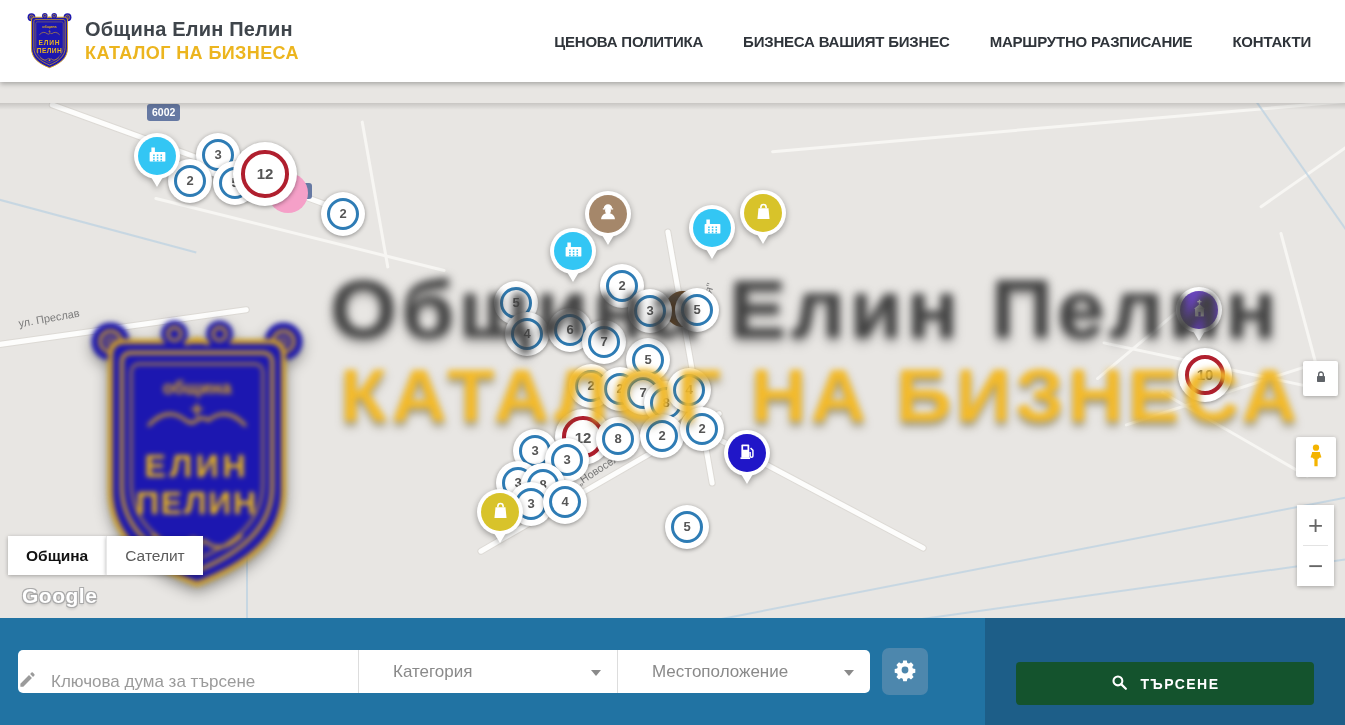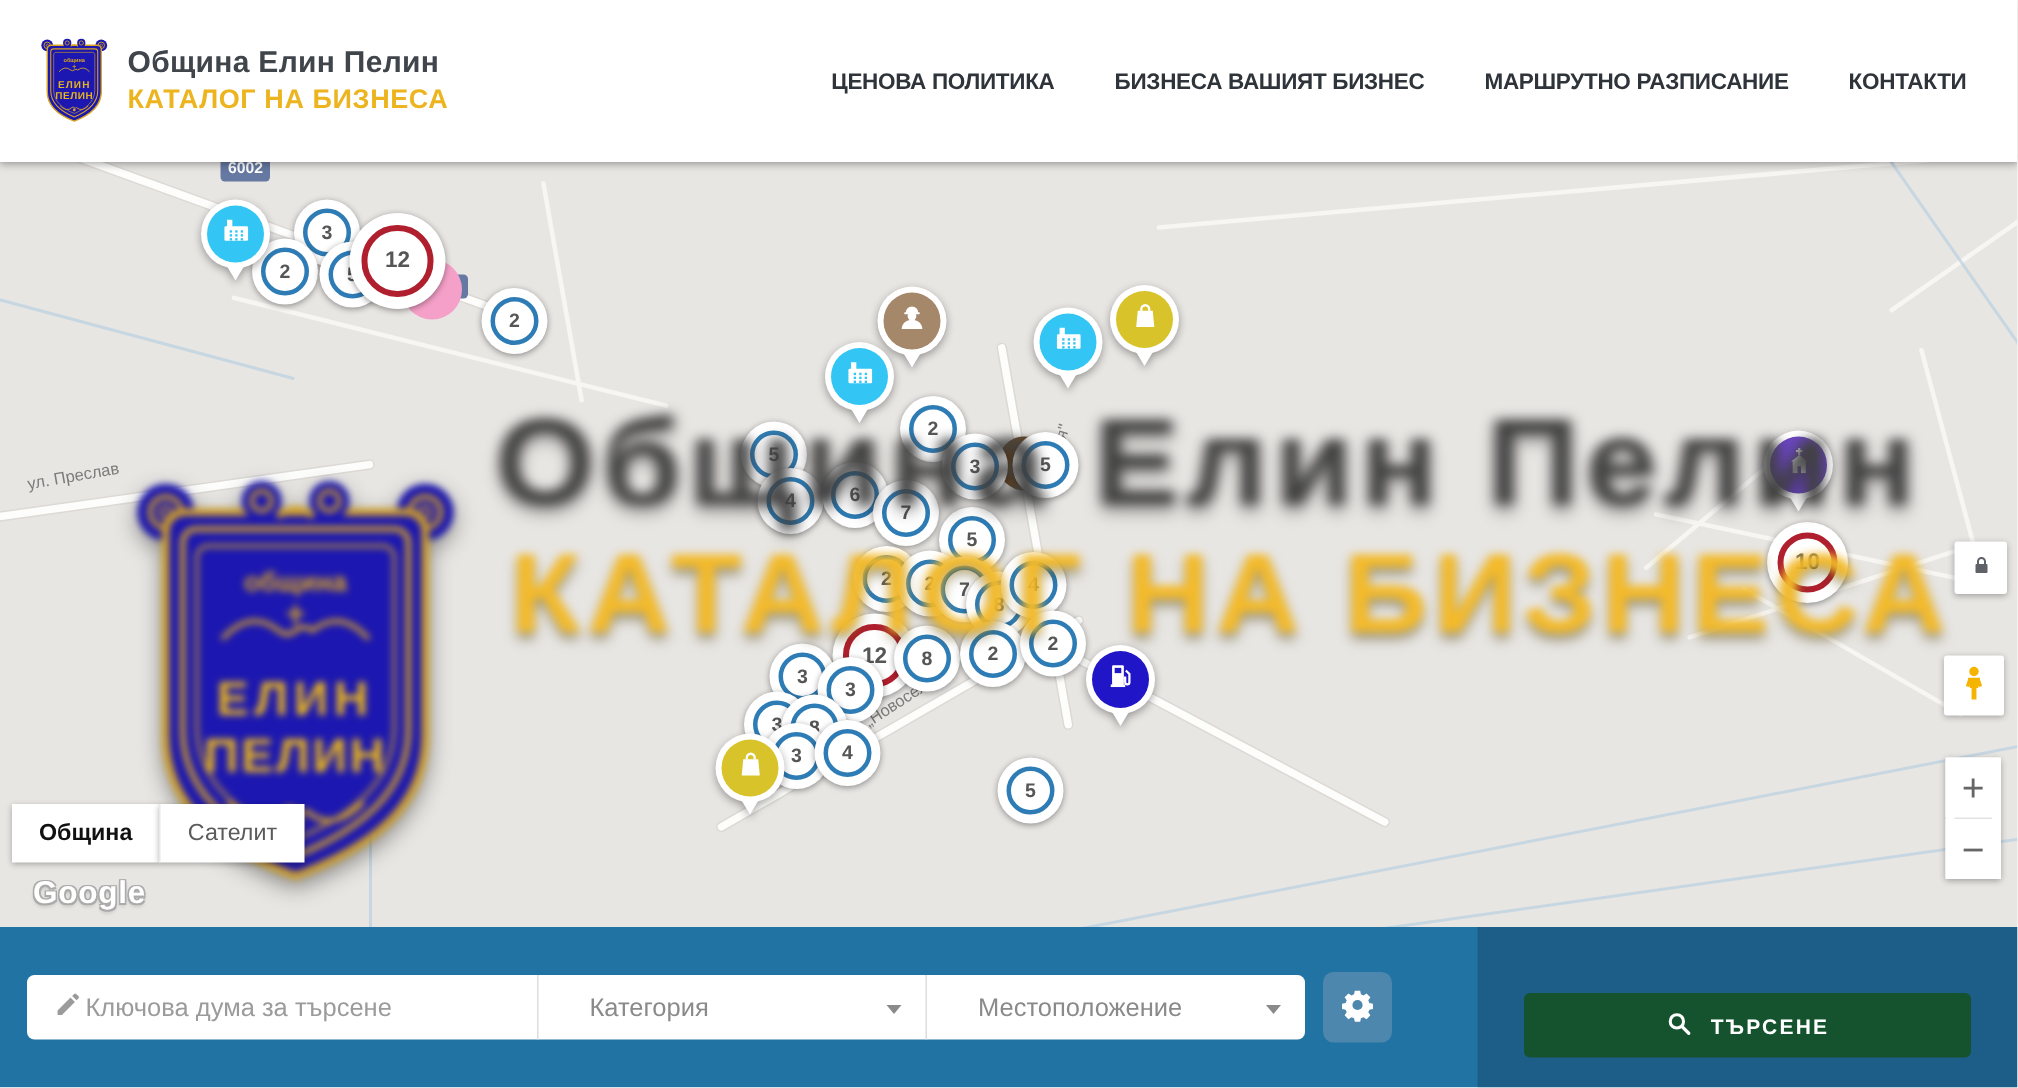--- a/index.html
+++ b/index.html
@@ -1,20 +1,20 @@
 <!DOCTYPE html>
 <html><head>
 <meta charset="utf-8">
 <style>
   html,body{margin:0;padding:0;background:#fff;}
   *{box-sizing:border-box;}
   .stage{position:relative;width:1345px;height:725px;overflow:hidden;font-family:"Liberation Sans",sans-serif;background:#e8e6e3;}
 
   
-  header{position:absolute;top:0;left:0;width:100%;height:108px;background:#fff;z-index:10;
+  header{position:absolute;top:0;left:0;width:100%;height:82px;background:#fff;z-index:10;
          box-shadow:0 2px 5px rgba(0,0,0,.28);display:flex;align-items:center;padding:0 26px;}
   .brand{display:flex;align-items:center;gap:12px;cursor:pointer;}
   .logo-small svg{display:block;}
   .brand-line1{font-size:20px;font-weight:bold;color:#3f454b;letter-spacing:.2px;}
   .brand-line2{font-size:18px;font-weight:bold;color:#ecb51f;letter-spacing:.4px;margin-top:2px;}
   nav{margin-left:auto;display:flex;align-items:center;gap:40px;padding-right:8px;text-align:center;}
   .nav-item{font-size:15px;font-weight:bold;color:#2f343a;text-decoration:none;letter-spacing:-.2px;cursor:pointer;white-space:nowrap;}
 
   
   .map{position:absolute;top:103px;left:0;width:1345px;height:515px;background:#e8e6e3;overflow:hidden;}
@@ -70,21 +70,21 @@
             box-shadow:0 1px 4px rgba(0,0,0,.3);z-index:5;}
   .zoom-ctl button{display:block;width:100%;height:40px;border:0;background:#fff;font-size:26px;color:#666;
                    cursor:pointer;font-family:"Liberation Sans",sans-serif;line-height:36px;}
   .zoom-divider{height:1px;background:#e3e3e3;margin:0 6px;}
 
   
   .searchbar{position:absolute;top:618px;left:0;width:1345px;height:107px;background:#2173a3;z-index:10;}
   .search-fields{position:absolute;left:18px;top:32px;width:852px;height:43px;background:#fff;border-radius:5px;
                  display:flex;align-items:stretch;}
   .field{display:flex;align-items:center;position:relative;}
-  .field.keyword{width:340px;padding-left:18px;gap:0;}
+  .field.keyword{width:340px;gap:12px;align-items:flex-end;}
   .field.keyword input{border:0;outline:none;font-size:17px;color:#444;width:250px;font-family:"Liberation Sans",sans-serif;background:transparent;}
   .field.keyword input::placeholder{color:#9b9b9b;}
   .field.sel{border-left:1px solid #ddd;padding-left:34px;font-size:17px;color:#8a8a8a;cursor:pointer;}
   .field.sel.cat{width:259px;}
   .field.sel.loc{width:253px;}
   .caret{position:absolute;right:16px;top:50%;margin-top:-2px;width:0;height:0;
          border-left:5px solid transparent;border-right:5px solid transparent;border-top:6px solid #8a8a8a;}
   .gear-btn{position:absolute;left:882px;top:30px;width:46px;height:47px;background:#4d87ad;border:0;border-radius:7px;
             display:flex;align-items:center;justify-content:center;cursor:pointer;}
   .search-panel{position:absolute;left:985px;top:0;width:360px;height:107px;background:#1d5e88;}

